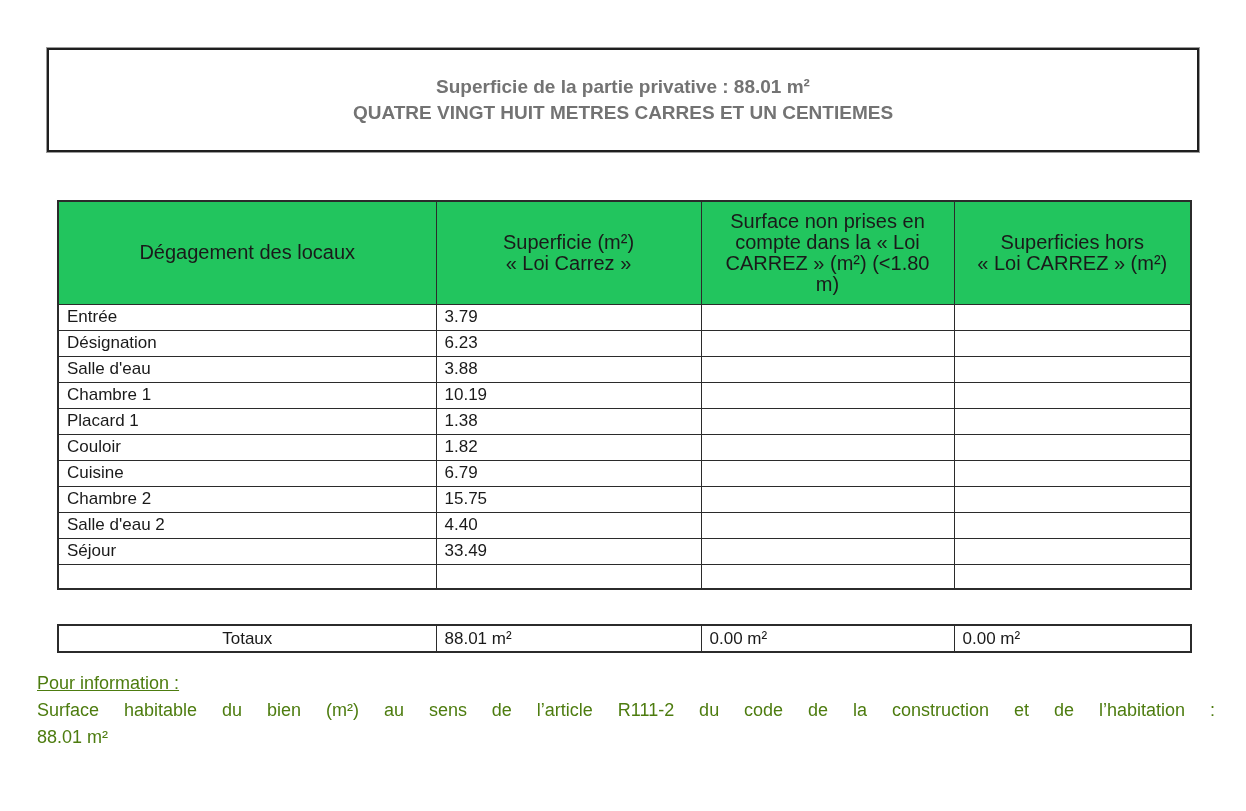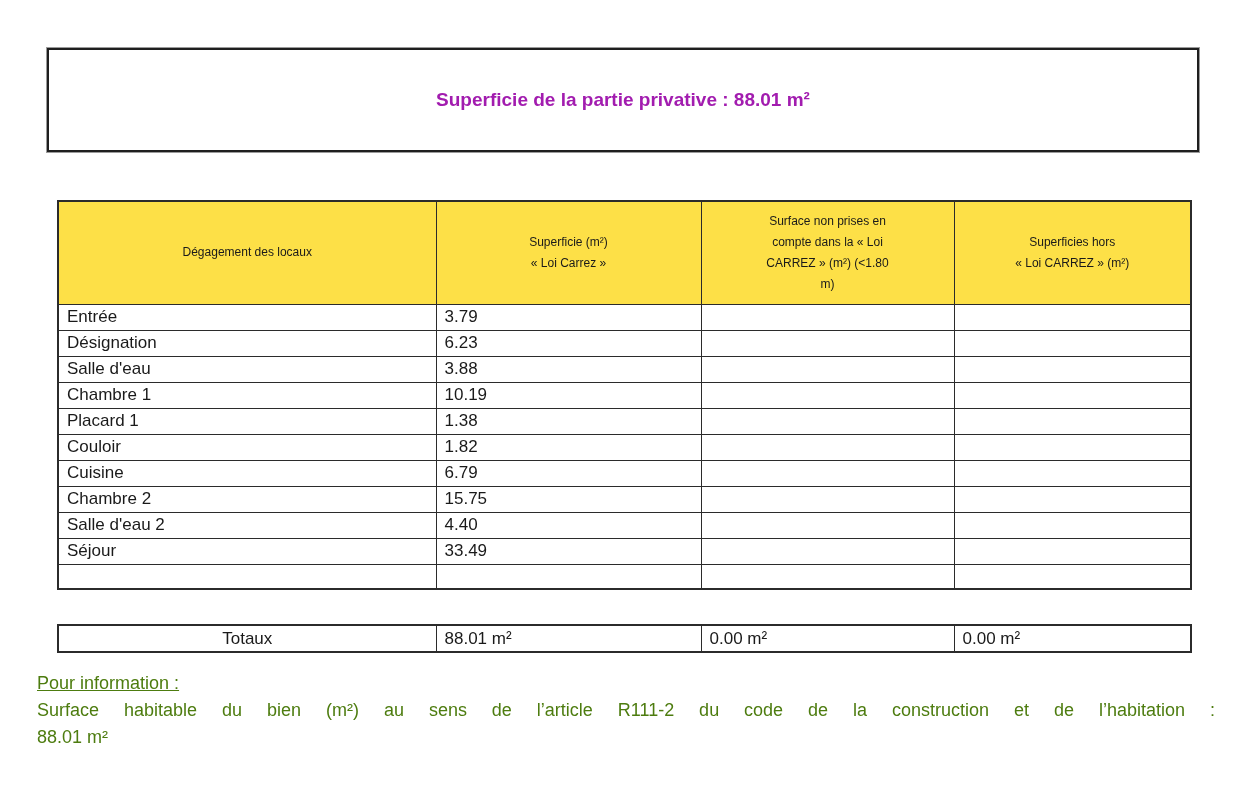--- a/index.html
+++ b/index.html
@@ -17,21 +17,21 @@
     position: absolute; left: 47px; top: 48px;
     width: 1152px; height: 104px;
     border: 2px solid #1f1f1f;
     outline: 1px solid #9b9b9b;
     background: #ffffff;
     display: flex; flex-direction: column;
     align-items: center; justify-content: center;
     text-align: center;
   }
   .title-line {
-    color: #a21caf;
+    color: #737373;
     font-weight: bold;
     font-size: 19px;
     line-height: 26px;
   }
 
   
   table.main-table, table.totals-table {
     position: absolute; left: 57px;
     width: 1133px;
     border-collapse: collapse;
@@ -40,24 +40,24 @@
   }
   table.main-table { top: 200px; }
   table.totals-table { top: 624px; border-radius: 12px; }
 
   col.c1 { width: 378px; }
   col.c2 { width: 265px; }
   col.c3 { width: 253px; }
   col.c4 { width: 237px; }
 
   .main-table th {
-    background: #fde047;
+    background: #22c55e;
     border: 1px solid #2b2b2b;
     font-weight: normal;
-    font-size: 12px;
+    font-size: 20px;
     line-height: 21px;
     text-align: center;
     vertical-align: middle;
     white-space: pre-line;
     height: 103px;
     padding: 4px 6px;
   }
   .main-table td, .totals-table td {
     border: 1px solid #2b2b2b;
     font-size: 17px;
@@ -87,20 +87,21 @@
   }
   .footer-value { text-align: left; }
 </style>
 </head>
 <body>
 
 <div class="page">
 
   <div class="title-box">
     <div class="title-line">Superficie de la partie privative : 88.01 m²</div>
+    <div class="title-line">QUATRE VINGT HUIT METRES CARRES ET UN CENTIEMES</div>
   </div>
 
   <table class="main-table">
     <colgroup>
         <col class="c1">
         <col class="c2">
         <col class="c3">
         <col class="c4">
       </colgroup>
     <thead>

